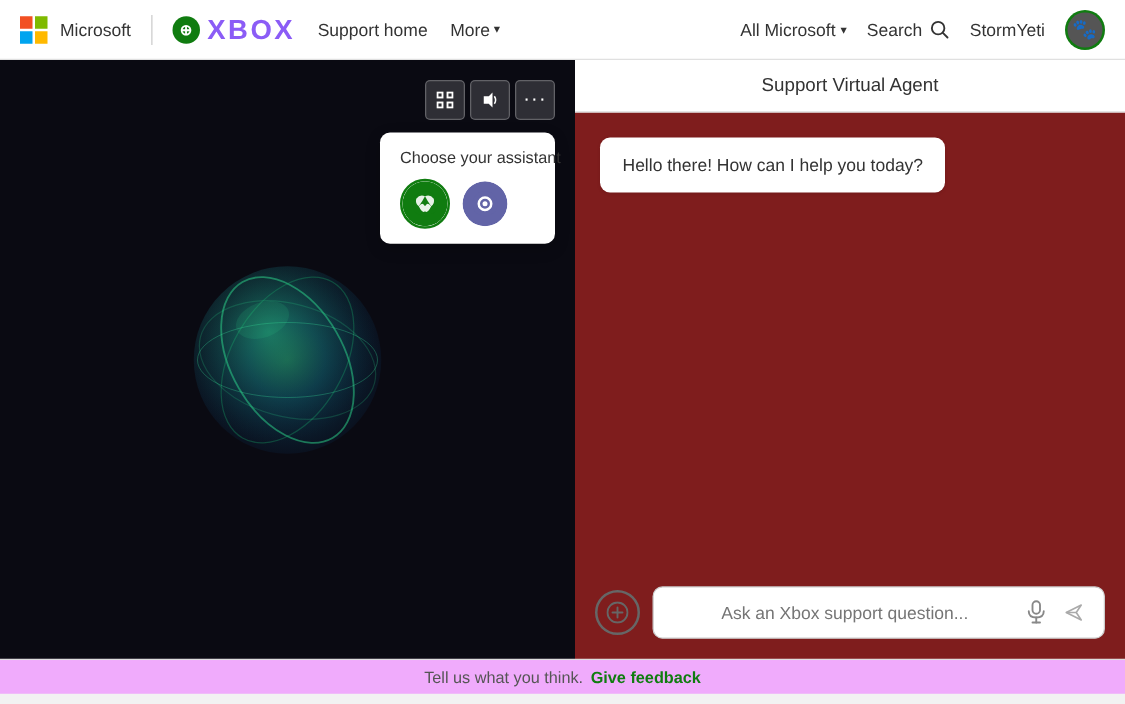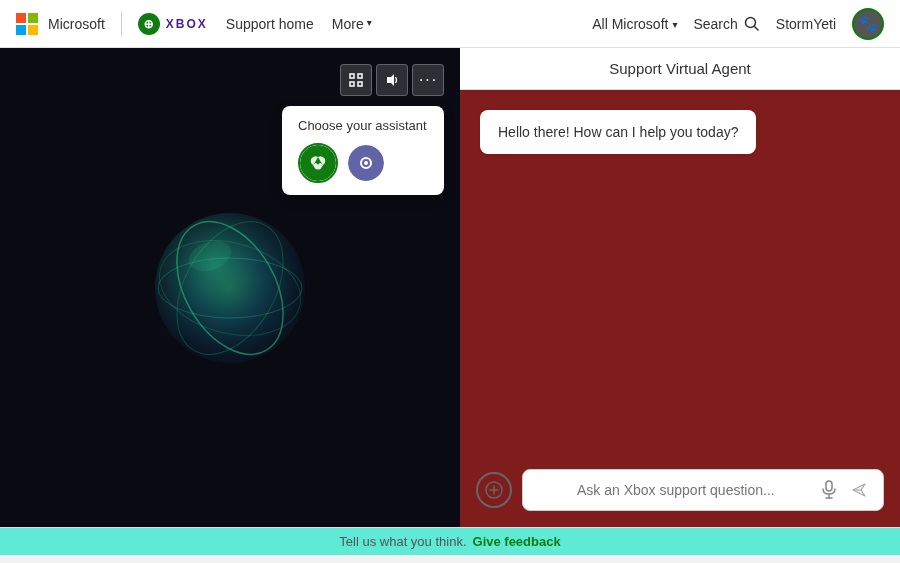--- a/index.html
+++ b/index.html
@@ -55,24 +55,24 @@
       display: flex;
       align-items: center;
       justify-content: center;
     }
     .xbox-x {
       color: white;
       font-size: 12px;
       font-weight: bold;
     }
     .xbox-text {
-      font-size: 12px;
+      font-size: 22px;
       font-weight: 700;
       letter-spacing: 2px;
-      color: #4c1d95;
+      color: #8b5cf6;
     }
     .nav-link {
       font-size: 14px;
       color: #333;
       text-decoration: none;
       padding: 0 8px;
       cursor: pointer;
     }
     .nav-more {
       display: flex;
@@ -178,21 +178,21 @@
 
     
     .choose-assistant {
       position: absolute;
       top: 58px;
       right: 16px;
       background: white;
       border-radius: 8px;
       padding: 12px 16px;
       box-shadow: 0 4px 12px rgba(0,0,0,0.2);
-      width: 162px;
+      width: 140px;
     }
     .choose-assistant-title {
       font-size: 13px;
       color: #333;
       margin-bottom: 10px;
       white-space: nowrap;
     }
     .assistant-options {
       display: flex;
       gap: 8px;
@@ -318,21 +318,21 @@
       align-items: center;
       justify-content: center;
       cursor: pointer;
       color: #aaa;
       font-size: 14px;
     }
 
     
     .footer {
       height: 28px;
-      background: #5eead4;
+      background: #f0abfc;
       border-top: 1px solid #ddd;
       display: flex;
       align-items: center;
       justify-content: center;
       gap: 6px;
       font-size: 13px;
       color: #555;
     }
     .feedback-link {
       color: #107c10;

